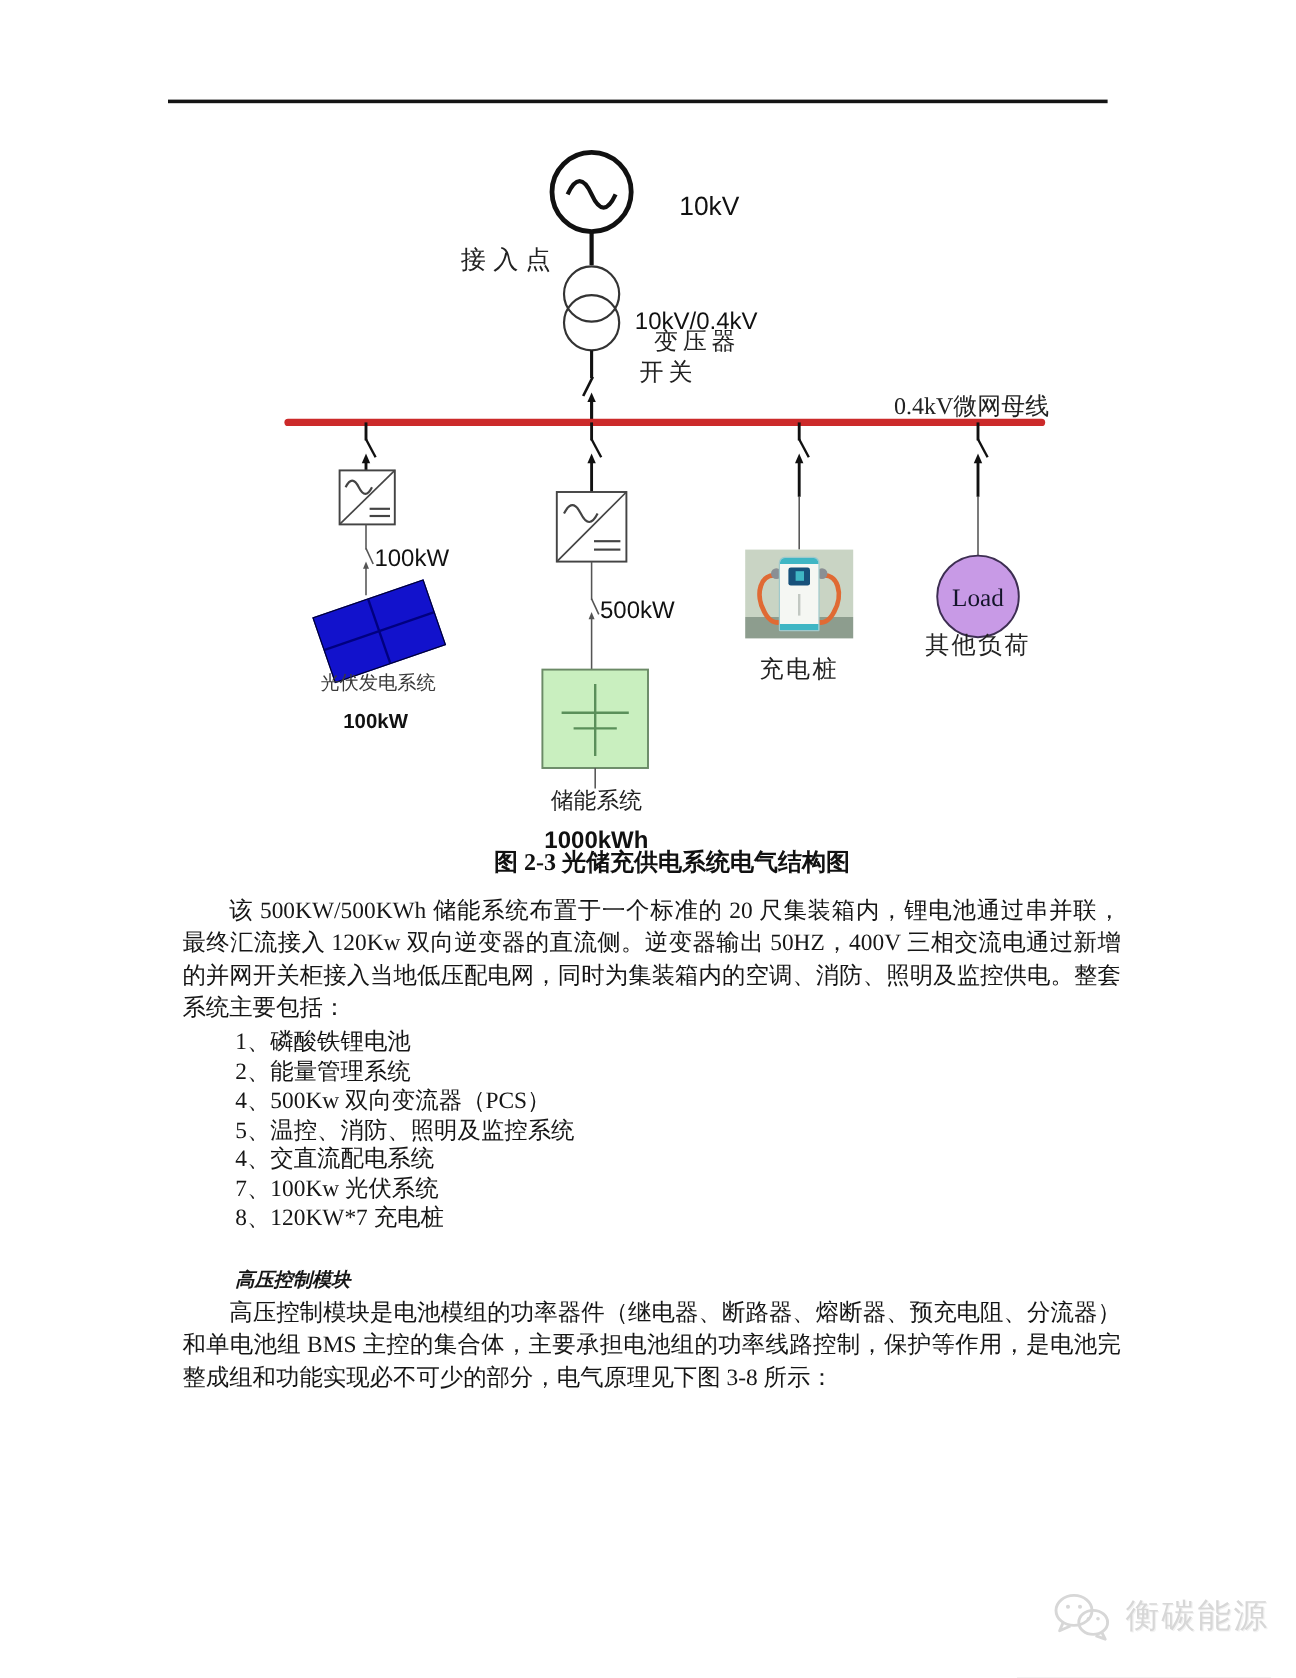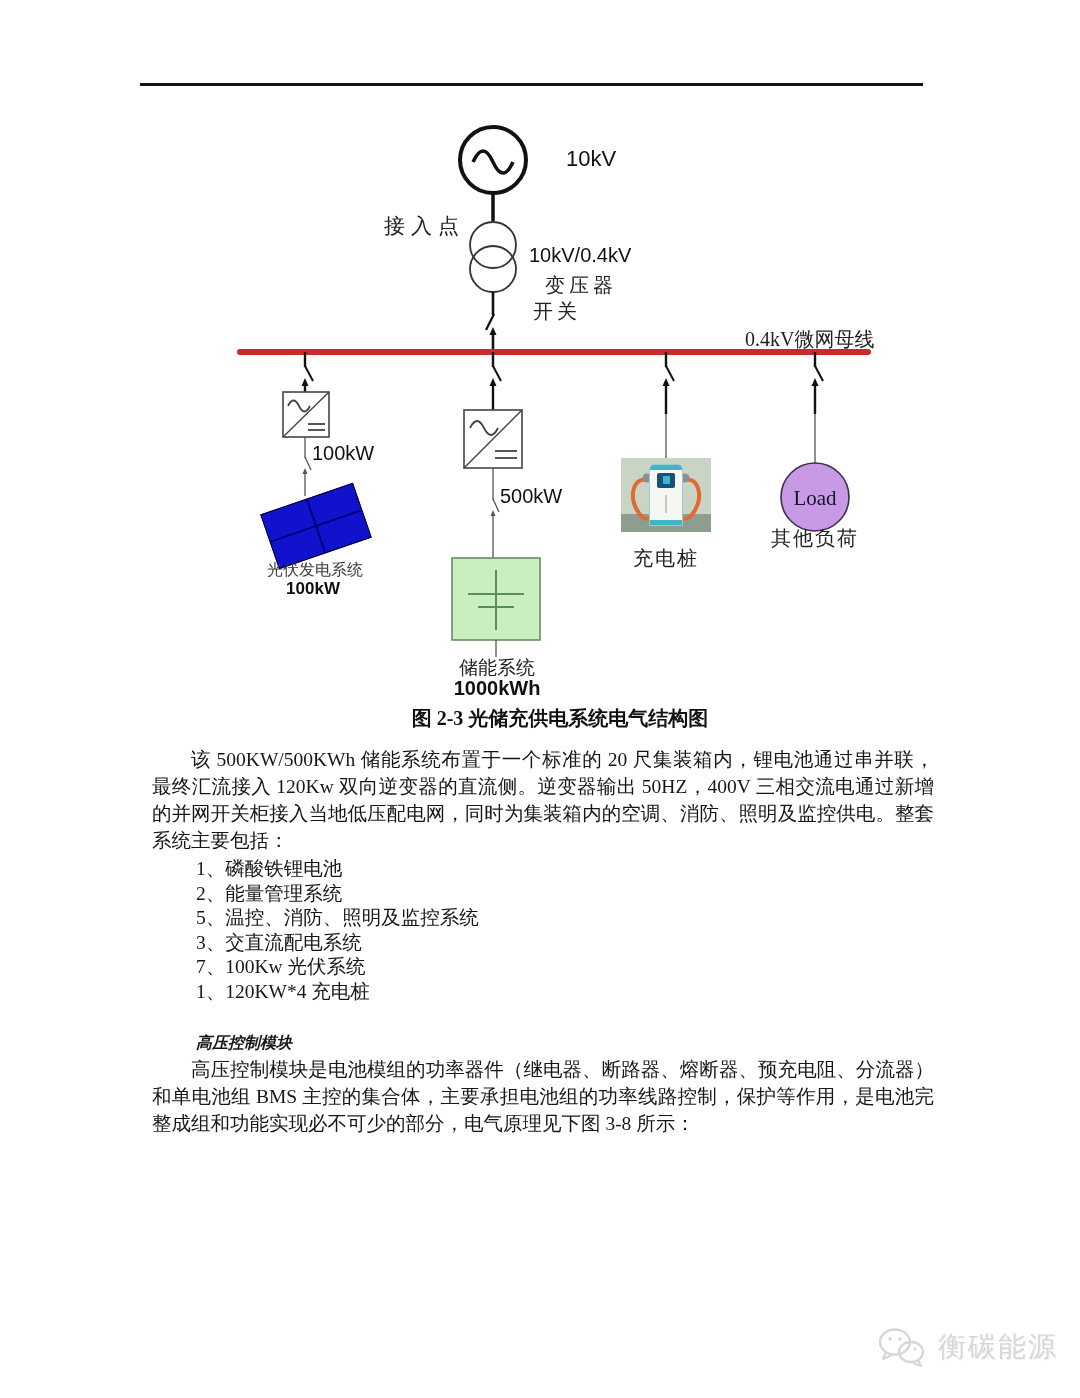--- a/index.html
+++ b/index.html
@@ -14,21 +14,21 @@
   }
   .top-rule{
     position:absolute;left:140px;top:83px;width:783px;height:3px;
     background:#141414;
   }
   
   .diagram{position:absolute;left:0;top:0;width:1080px;height:735px;}
   .diagram svg{position:absolute;left:0;top:0;}
   .lbl{position:absolute;white-space:nowrap;line-height:1.1;}
   .lbl-cjk{font-family:"Liberation Serif", serif;font-size:20px;color:#222;}
-  .lbl-num{font-family:"Liberation Sans", sans-serif;font-size:20px;color:#111;font-weight:500;}
+  .lbl-num{font-family:"Liberation Sans", sans-serif;font-size:20px;color:#111;font-weight:500;margin-top:13px;}
   .lbl-center{transform:translateX(-50%);text-align:center;}
 
   .pv-panel{
     position:absolute;left:267px;top:497px;width:96px;height:56px;
     background:
       linear-gradient(#000080,#000080) 50% 0/2px 100% no-repeat,
       linear-gradient(#000080,#000080) 0 50%/100% 2px no-repeat,
       #1212cc;
     border:1px solid #000030;
     transform:rotate(-19deg);
@@ -185,21 +185,21 @@
         <div class="pillar-top"></div>
         <div class="screen">
             <i></i>
           </div>
         <div class="slot"></div>
         <div class="pillar-base"></div>
       </div>
     </div>
 
     <div class="lbl lbl-num" style="left:566px;top:147px;font-size:22px">10kV</div>
-    <div class="lbl lbl-cjk" style="left:384px;top:215px;font-size:21px;letter-spacing:6px">接入点</div>
+    <div class="lbl lbl-cjk" style="left:384px;top:205px;font-size:21px;letter-spacing:6px">接入点</div>
     <div class="lbl lbl-num" style="left:529px;top:244px">10kV/0.4kV</div>
     <div class="lbl lbl-cjk" style="left:545px;top:274px;letter-spacing:4px">变压器</div>
     <div class="lbl lbl-cjk" style="left:533px;top:300px;letter-spacing:4px">开关</div>
     <div class="lbl lbl-cjk" style="left:745px;top:328px;font-size:20px">0.4kV微网母线</div>
 
     <div class="lbl lbl-num" style="left:312px;top:442px">100kW</div>
     <div class="lbl lbl-cjk lbl-center" style="left:315px;top:561px;font-size:16px;color:#3a3a3a">光伏发电系统</div>
     <div class="lbl lbl-num lbl-center" style="left:313px;top:580px;font-size:17px;font-weight:600">100kW</div>
 
     <div class="lbl lbl-num" style="left:500px;top:485px">500kW</div>
@@ -210,24 +210,25 @@
     <div class="lbl lbl-cjk lbl-center" style="left:815px;top:527px;letter-spacing:2px">其他负荷</div>
   </div>
 
   <div class="caption">图 2-3 光储充供电系统电气结构图</div>
 
   <div class="body-text">
     <p>该 500KW/500KWh 储能系统布置于一个标准的 20 尺集装箱内，锂电池通过串并联，最终汇流接入 120Kw 双向逆变器的直流侧。逆变器输出 50HZ，400V 三相交流电通过新增的并网开关柜接入当地低压配电网，同时为集装箱内的空调、消防、照明及监控供电。整套系统主要包括：</p>
     <div class="num-list">
       <div>1、磷酸铁锂电池</div>
       <div>2、能量管理系统</div>
+      <div>4、500Kw 双向变流器（PCS）</div>
       <div>5、温控、消防、照明及监控系统</div>
-      <div>3、交直流配电系统</div>
+      <div>4、交直流配电系统</div>
       <div>7、100Kw 光伏系统</div>
-      <div>1、120KW*4 充电桩</div>
+      <div>8、120KW*7 充电桩</div>
     </div>
     <div class="sec-heading">高压控制模块</div>
     <p>高压控制模块是电池模组的功率器件（继电器、断路器、熔断器、预充电阻、分流器）和单电池组 BMS 主控的集合体，主要承担电池组的功率线路控制，保护等作用，是电池完整成组和功能实现必不可少的部分，电气原理见下图 3-8 所示：</p>
   </div>
 
   <div class="watermark">
     <svg width="52" height="42" viewBox="0 0 52 42">
       <ellipse cx="19" cy="16" rx="15" ry="12.5" fill="none" stroke="#d7d7d7" stroke-width="2.4"></ellipse>
       <path d="M 10 26 l -3 7 l 9 -4" fill="none" stroke="#d7d7d7" stroke-width="2.4" stroke-linejoin="round"></path>
       <ellipse cx="35" cy="26" rx="12" ry="10" fill="none" stroke="#d7d7d7" stroke-width="2.4"></ellipse>

